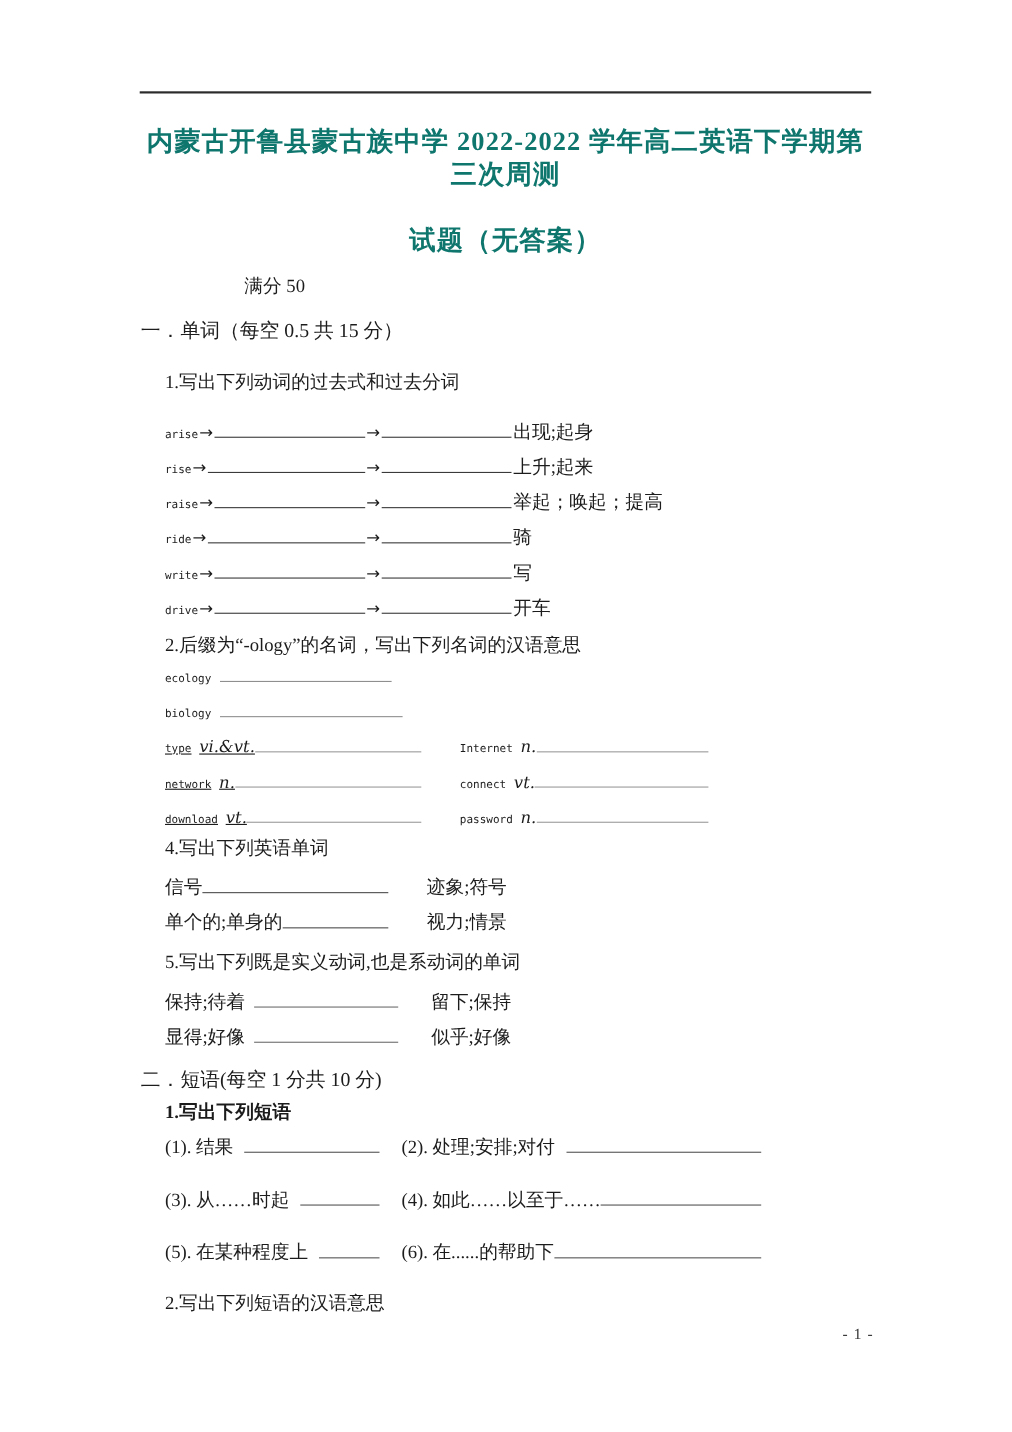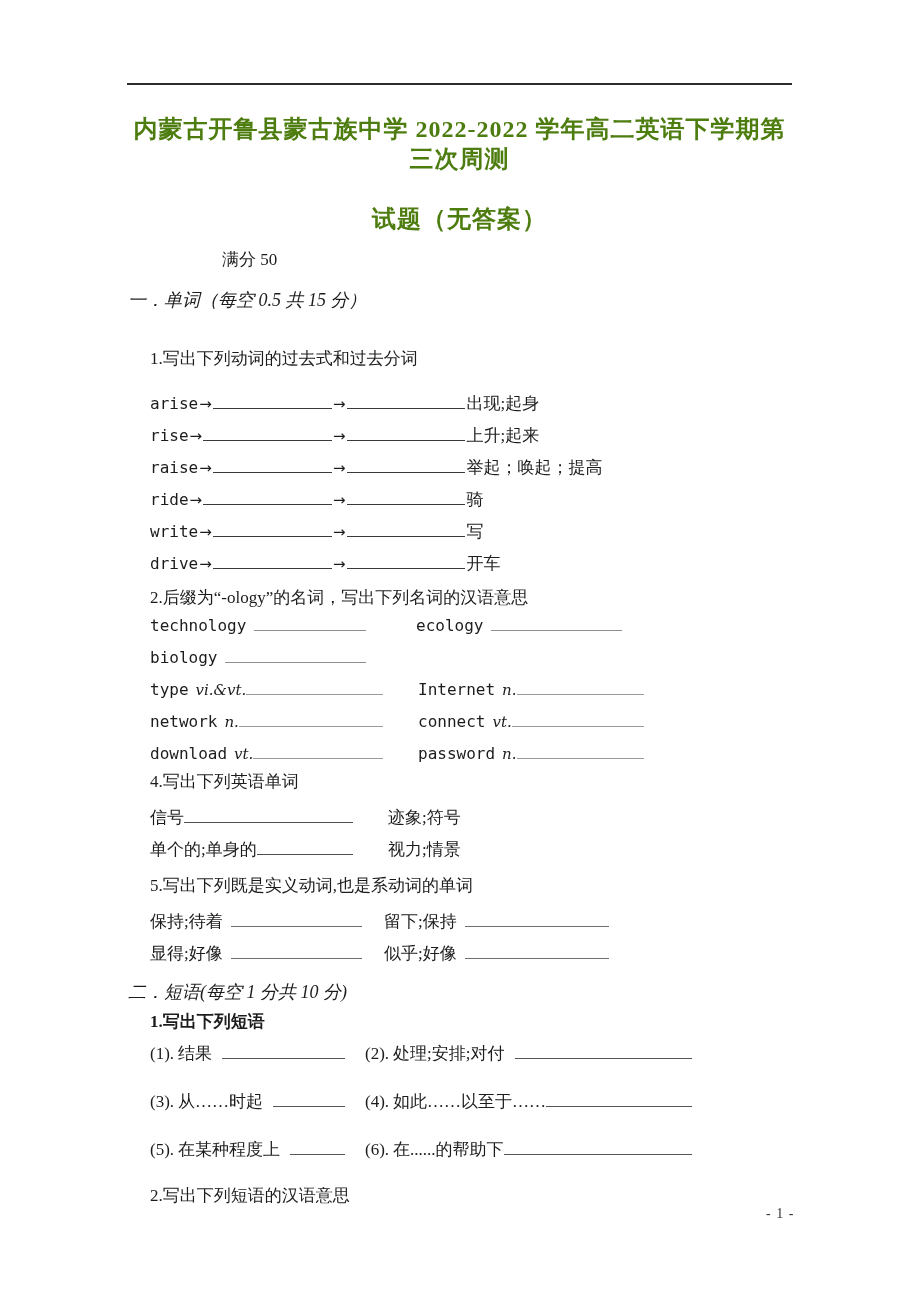--- a/index.html
+++ b/index.html
@@ -5,36 +5,36 @@
   html,body{margin:0;padding:0;background:#ffffff;}
   .page{
     position:relative;
     width:920px;height:1302px;
     background:#ffffff;
     font-family:"Liberation Serif","DejaVu Serif",serif;
     color:#1c1c1c;
     overflow:hidden;
   }
   .topline{position:absolute;left:127px;top:83px;width:665px;border-top:2px solid #2b2b2b;}
-  .title{width:665px;margin-left:127px;text-align:center;color:#4d7c0f;font-weight:bold;font-size:24px;line-height:30px;letter-spacing:1px;}
+  .title{width:665px;margin-left:127px;text-align:center;color:#0f766e;font-weight:bold;font-size:24px;line-height:30px;letter-spacing:1px;}
   .t1{padding-top:114px;}
   .t2{margin-top:30px;}
   .manfen{margin:14px 0 0 222px;font-size:17px;line-height:24px;}
   .content{margin-left:150px;font-size:17px;}
-  .sec-head{margin-left:-22px;font-size:18px;line-height:24px;font-style:italic;}
+  .sec-head{margin-left:-22px;font-size:18px;line-height:24px;}
   .sh1{margin-top:16px;}
   .sh2{margin-top:10px;}
   .q-label{font-size:17px;line-height:24px;}
-  .ql1{margin-top:35px;}
+  .ql1{margin-top:24px;}
   .ql2{margin-top:6px;}
   .ql3{margin-top:0;}
   .ql4{margin-top:0;}
   .ql5{margin-top:8px;}
   .ql-s2{margin-top:6px;font-weight:bold;}
-  .en{font-family:"DejaVu Sans Mono","Liberation Mono",monospace;font-size:16px;}
+  .en{font-family:"DejaVu Sans Mono","Liberation Mono",monospace;font-size:10px;}
   .pos{font-family:"DejaVu Serif","Liberation Serif",serif;font-style:italic;font-size:15px;margin-left:7px;}
   .cn{font-size:17px;}
   .arrow{font-family:"DejaVu Sans",sans-serif;font-size:15px;line-height:1;margin:0 1px;}
   .blank{display:inline-block;height:13px;border-bottom:1px solid #3a3a3a;}
   .gray{border-bottom-color:#8f8f8f;}
   .lgray{border-bottom-color:#9b9b9b;}
   .mgray{border-bottom-color:#6e6e6e;}
   .dk2{border-bottom-color:#4d4d4d;}
   .s2c{border-bottom-color:#555555;}
   .verbs{margin-top:17px;}
@@ -43,28 +43,28 @@
   .vb{flex:1;}
   .b2{width:118px;}
   .cn-m{margin-left:2px;}
   .trow{height:32px;line-height:32px;white-space:nowrap;}
   .cell{display:inline-flex;align-items:baseline;}
   .fx{flex:1;}
   .q2l{width:216px;margin-right:50px;}
   .q2r{width:206px;}
   .gap8{margin-left:8px;}
   .gap10{margin-left:10px;}
-  .q3l{width:233px;margin-right:35px;}
+  .q3l{width:233px;margin-right:35px;text-decoration:underline;}
   .q3r{width:226px;}
   .rows-q4{margin-top:8px;}
   .q4l{width:203px;margin-right:35px;}
   .q4r{width:255px;flex-direction:column;}
   .rows-q5{margin-top:8px;}
   .q5l{width:212px;margin-right:22px;}
-  .q5r{width:225px;}
+  .q5r{width:225px;flex-direction:column;}
   .s2rows{margin-top:6px;}
   .s2row{height:48px;line-height:28px;white-space:nowrap;}
   .s2l{width:195px;margin-right:20px;}
   .s2r{width:327px;}
   .inum{margin-right:4px;}
   .pagenum{position:absolute;left:766px;top:1206px;font-size:14px;color:#333333;letter-spacing:1px;}
 </style>
 </head>
 <body>
 
@@ -121,24 +121,21 @@
         <span class="vcol1">
             <span class="en">drive</span>
             <span class="arrow">→</span>
             <span class="blank vb"></span>
           </span><span class="arrow">→</span><span class="blank b2"></span><span class="cn cn-m">开车</span>
       </div>
     </div>
 
     <div class="q-label ql2">2.后缀为“-ology”的名词，写出下列名词的汉语意思</div>
     <div class="trow">
-      <span class="cell q2l">
-          <span class="en">technology</span>
-          <span class="blank fx gray gap8"></span>
-        </span><span class="cell q2r">
+      <span class="cell q2r">
           <span class="en">ecology</span>
           <span class="blank fx gray gap8"></span>
         </span>
     </div>
     <div class="trow">
       <span class="cell q2l">
           <span class="en">biology</span>
           <span class="blank fx gray gap8"></span>
         </span>
     </div>

